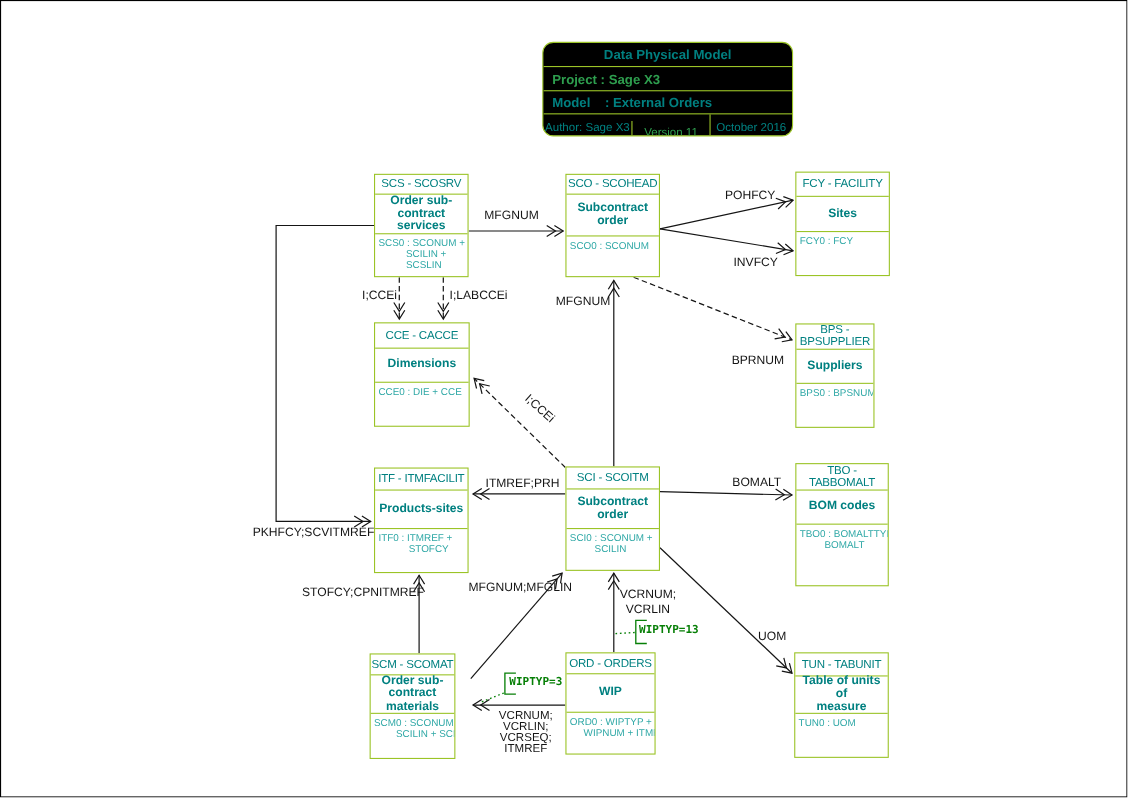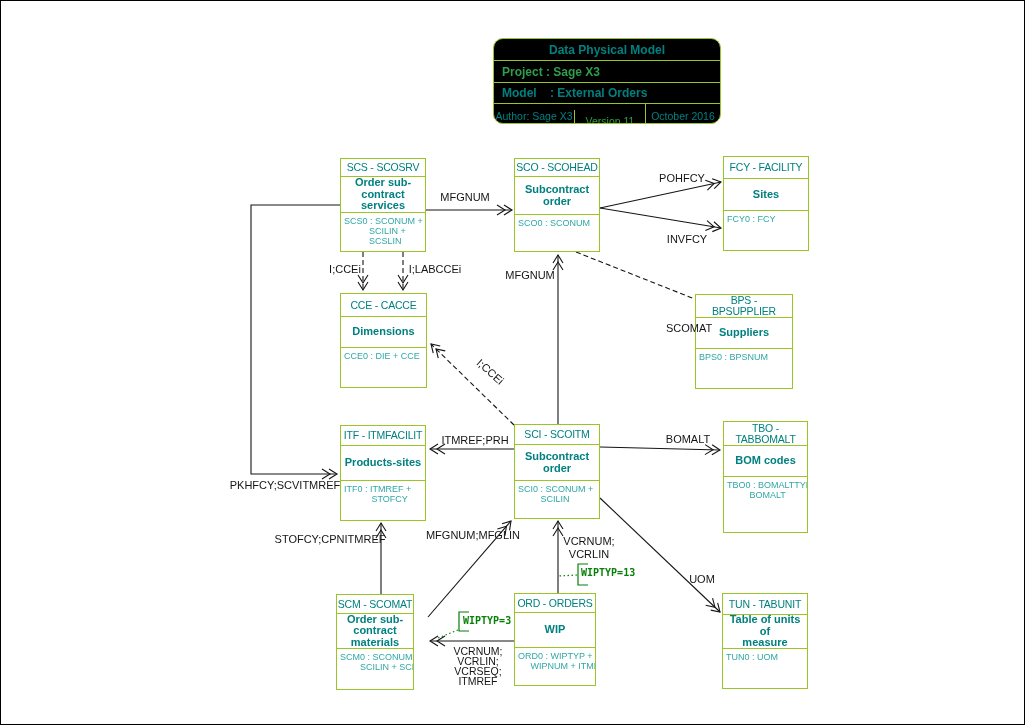--- a/index.html
+++ b/index.html
@@ -126,21 +126,21 @@
   <div class="entity" style="left:722px;top:155px;width:86px;height:95px">
     <div class="e-head" style="height:22px">FCY - FACILITY</div>
     <div class="e-title" style="height:32px">Sites</div>
     <div class="e-keys">FCY0 : FCY</div>
   </div>
   <div class="entity" style="left:339px;top:292px;width:87px;height:95px">
     <div class="e-head" style="height:23px">CCE - CACCE</div>
     <div class="e-title" style="height:31px">Dimensions</div>
     <div class="e-keys">CCE0 : DIE + CCE</div>
   </div>
-  <div class="entity" style="left:694px;top:293px;width:98px;height:95px">
+  <div class="entity" style="left:722px;top:293px;width:72px;height:95px">
     <div class="e-head" style="height:23px">BPS -
 BPSUPPLIER</div>
     <div class="e-title" style="height:31px">Suppliers</div>
     <div class="e-keys">BPS0 : BPSNUM</div>
   </div>
   <div class="entity" style="left:339px;top:424px;width:86px;height:96px">
     <div class="e-head" style="height:20px">ITF - ITMFACILIT</div>
     <div class="e-title" style="height:35px">Products-sites</div>
     <div class="e-keys">ITF0 : ITMREF +
            STOFCY</div>
@@ -179,21 +179,21 @@
 measure</div>
     <div class="e-keys">TUN0 : UOM</div>
   </div>
 
   <div class="lbl" style="left:464px;top:196px">MFGNUM</div>
   <div class="lbl" style="left:681px;top:177px">POHFCY</div>
   <div class="lbl" style="left:686px;top:238px">INVFCY</div>
   <div class="lbl" style="left:344px;top:268px">I;CCEi</div>
   <div class="lbl" style="left:434px;top:268px">I;LABCCEi</div>
   <div class="lbl" style="left:529px;top:274px">MFGNUM</div>
-  <div class="lbl" style="left:688px;top:327px">SCOMAT</div>
+  <div class="lbl" style="left:688px;top:327px">BPRNUM</div>
   <div class="lbl rot" style="left:489px;top:371px">I;CCEi</div>
   <div class="lbl" style="left:474px;top:439px">ITMREF;PRH</div>
   <div class="lbl" style="left:687px;top:438px">BOMALT</div>
   <div class="lbl" style="left:284px;top:484px">PKHFCY;SCVITMREF</div>
   <div class="lbl" style="left:329px;top:538px">STOFCY;CPNITMREF</div>
   <div class="lbl" style="left:472px;top:534px">MFGNUM;MFGLIN</div>
   <div class="lbl" style="left:588px;top:547px">VCRNUM;
 VCRLIN</div>
   <div class="lbl" style="left:701px;top:578px">UOM</div>
   <div class="lbl small" style="left:477px;top:665px">VCRNUM;

